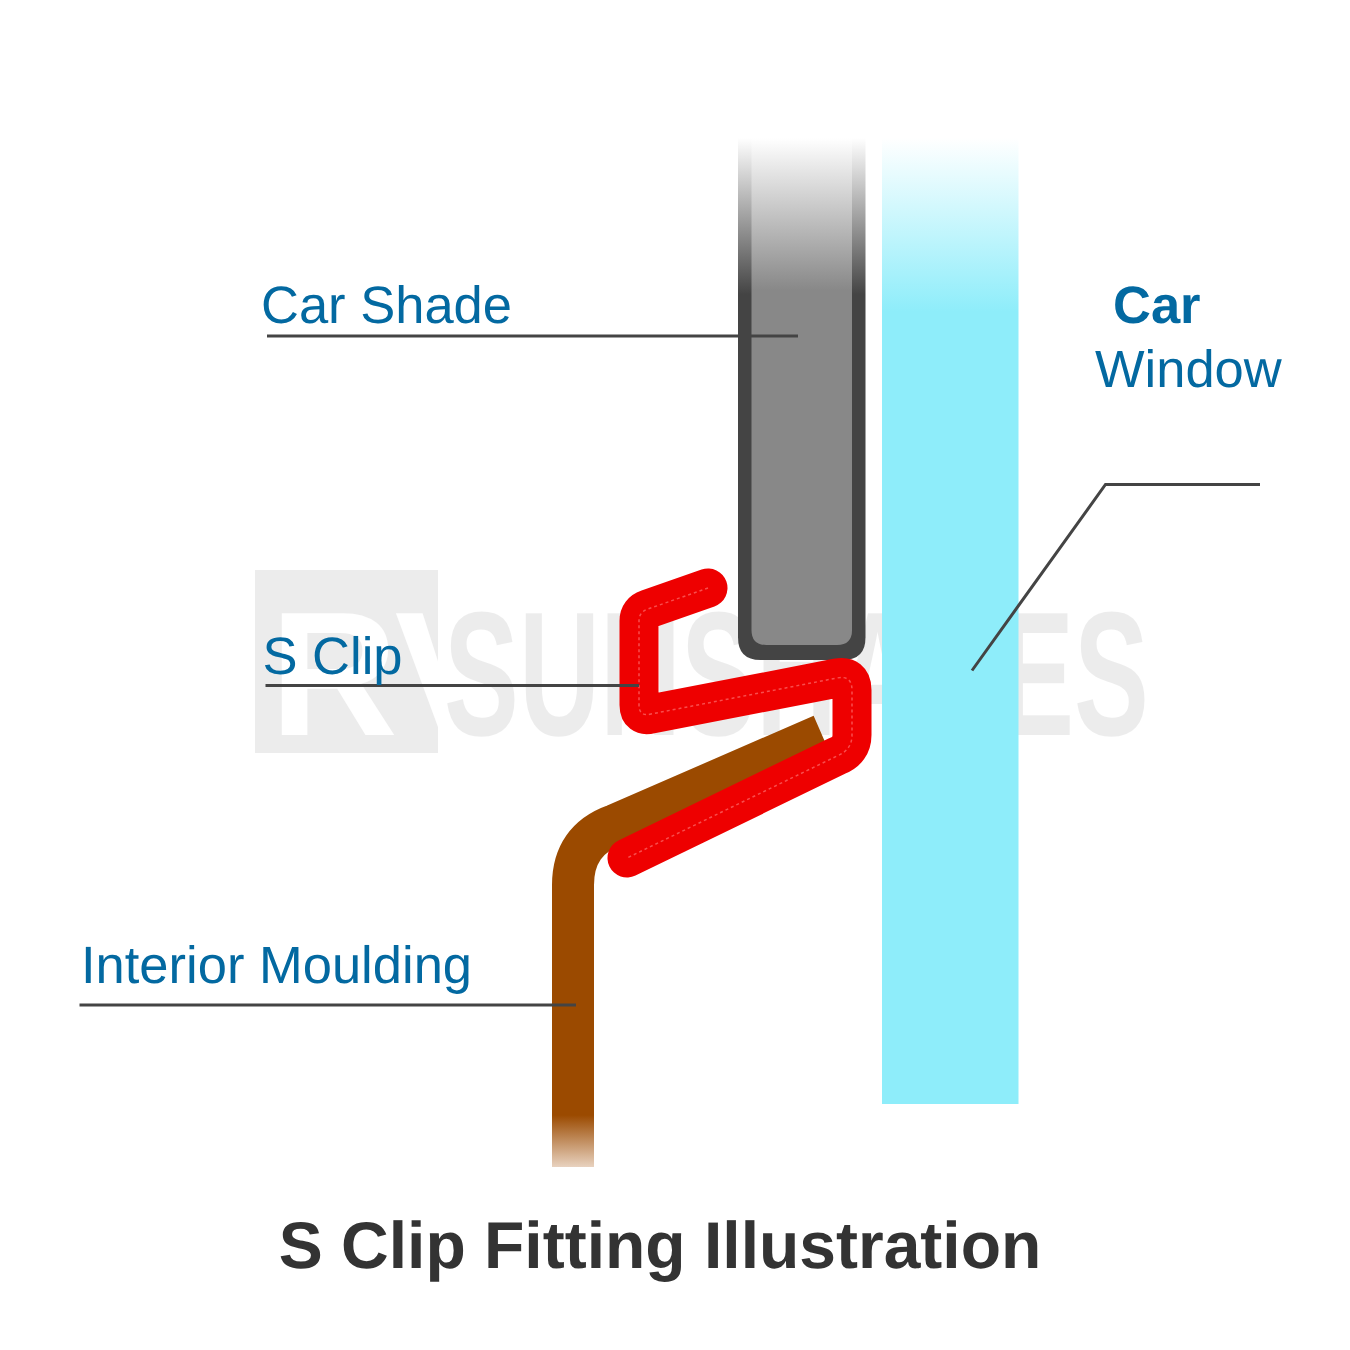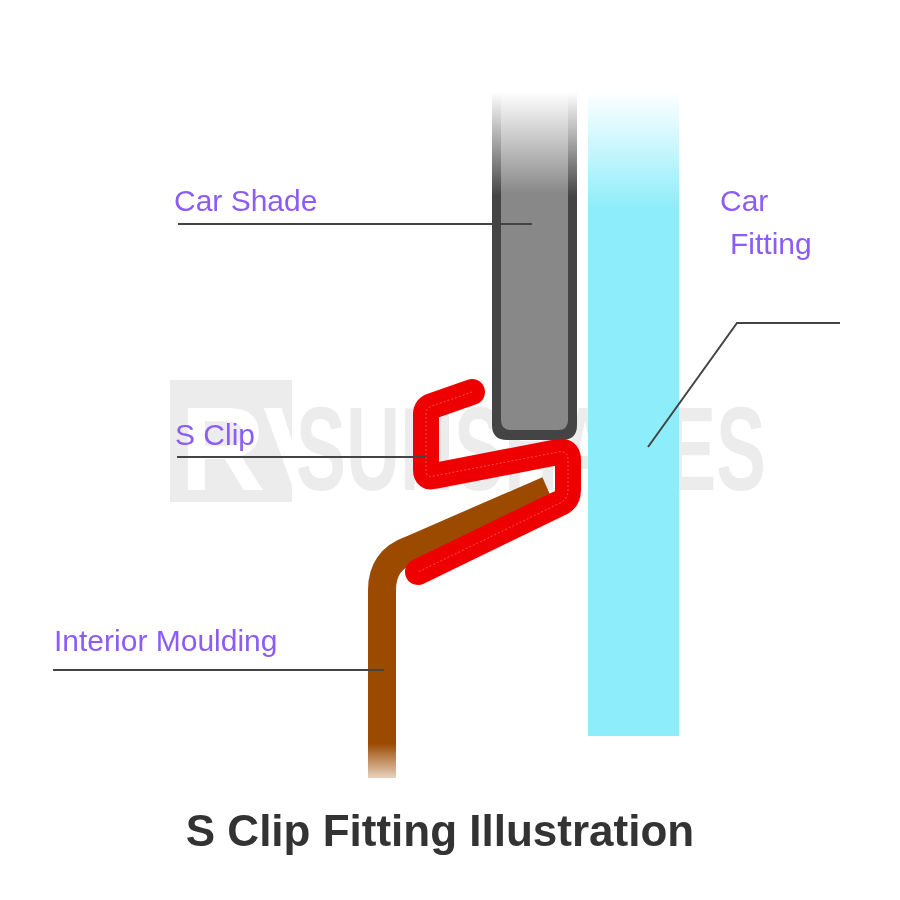--- a/index.html
+++ b/index.html
@@ -1,18 +1,18 @@
 <!DOCTYPE html>
 <html><head>
 <meta charset="utf-8">
 <style>
   html, body { margin:0; padding:0; background:#ffffff; }
   #canvas { position:relative; width:900px; height:900px; overflow:hidden; background:#fff; }
   svg.diagram { position:absolute; left:0; top:0; }
-  .label { position:absolute; font-family:"Liberation Sans", sans-serif; color:#8b5cf6; font-size:30px; line-height:1.3; white-space:nowrap; }
+  .label { position:absolute; font-family:"Liberation Sans", sans-serif; color:#0369a1; font-size:35px; line-height:1.3; white-space:nowrap; }
   .title { position:absolute; left:0; width:880px; top:806px; text-align:center; font-family:"Liberation Sans", sans-serif; font-weight:bold; color:#333; font-size:44px; }
 </style>
 </head>
 <body>
 
 <div id="canvas">
   <svg class="diagram" width="900" height="900" viewBox="0 0 900 900">
     <defs>
       <linearGradient id="shadeFade" x1="0" y1="0" x2="0" y2="1">
         <stop offset="0" stop-color="#fff"></stop>
@@ -59,19 +59,19 @@
 
     <g stroke="#444" stroke-width="2" fill="none">
       <line x1="178" y1="224" x2="532" y2="224"></line>
       <line x1="177" y1="457" x2="426" y2="457"></line>
       <line x1="53" y1="670" x2="384" y2="670"></line>
       <polyline points="840,323 737,323 648,447"></polyline>
     </g>
   </svg>
 
   <div class="label" style="left:174px;top:181px;">Car Shade</div>
-  <div class="label" style="left:720px;top:181px;">Car</div>
-  <div class="label" style="left:730px;top:224px;">Fitting</div>
+  <div class="label" style="left:742px;top:181px;font-weight:bold;">Car</div>
+  <div class="label" style="left:730px;top:224px;">Window</div>
   <div class="label" style="left:54px;top:621px;">Interior Moulding</div>
   <div class="label" style="left:175px;top:415px;">S Clip</div>
 
   <div class="title">S Clip Fitting Illustration</div>
 </div>
 
 </body></html>

